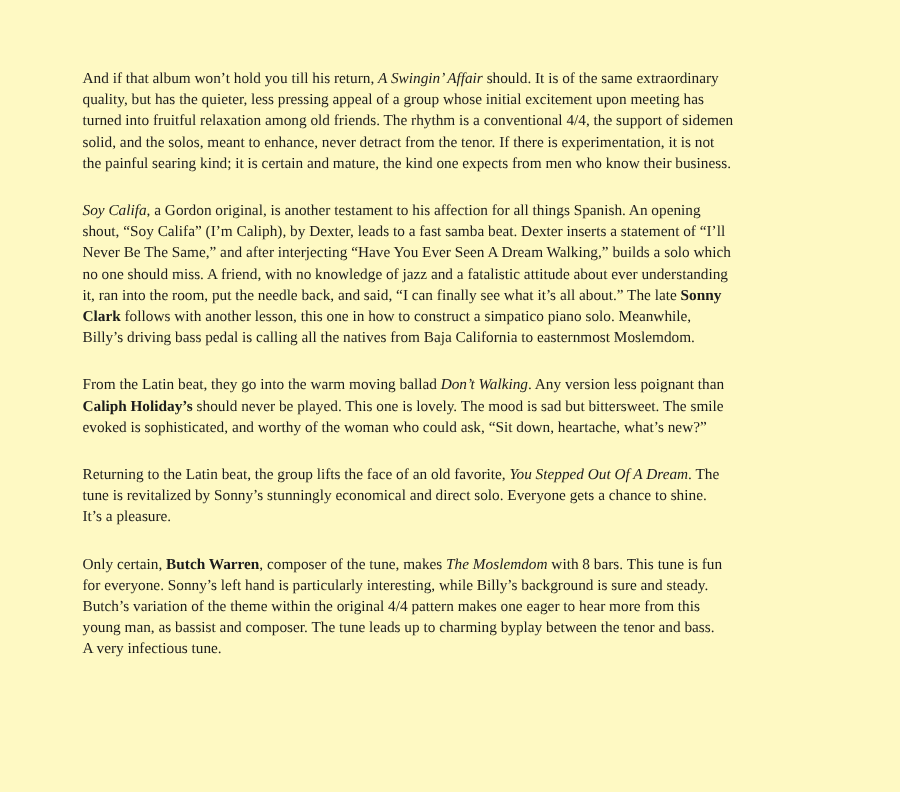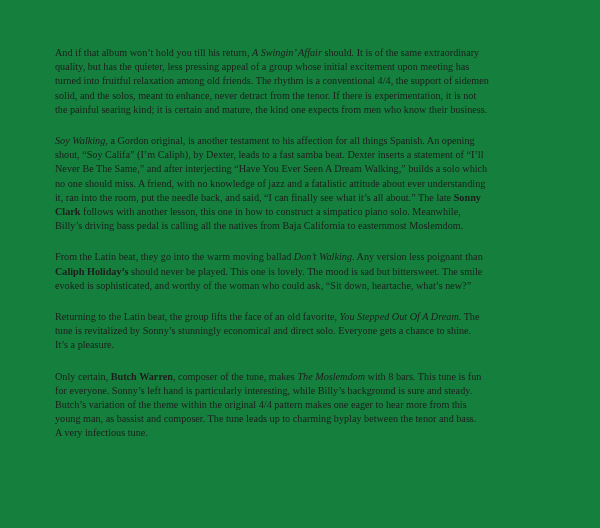--- a/index.html
+++ b/index.html
@@ -30,28 +30,28 @@
   }
   .liner-notes p:last-child {
     margin-bottom: 0;
   }
   .run-i { font-style: italic; }
   .run-b { font-weight: bold; }
 </style>
 </head>
 <body>
 
-<div class="page" style="background: #15803d;">
+<div class="page" style="background: #fef9c3;">
   <div class="liner-notes" style="color: rgb(28, 28, 28);">
       <p><span class="run-n">And if that album won’t hold you till his return, </span><span class="run-i">A Swingin’ Affair</span><span class="run-n"> should. It is of the same extraordinary
 quality, but has the quieter, less pressing appeal of a group whose initial excitement upon meeting has
 turned into fruitful relaxation among old friends. The rhythm is a conventional 4/4, the support of sidemen
 solid, and the solos, meant to enhance, never detract from the tenor. If there is experimentation, it is not
 the painful searing kind; it is certain and mature, the kind one expects from men who know their business.</span></p>
-      <p><span class="run-i">Soy Walking</span><span class="run-n">, a Gordon original, is another testament to his affection for all things Spanish. An opening
+      <p><span class="run-i">Soy Califa</span><span class="run-n">, a Gordon original, is another testament to his affection for all things Spanish. An opening
 shout, “Soy Califa” (I’m Caliph), by Dexter, leads to a fast samba beat. Dexter inserts a statement of “I’ll
 Never Be The Same,” and after interjecting “Have You Ever Seen A Dream Walking,” builds a solo which
 no one should miss. A friend, with no knowledge of jazz and a fatalistic attitude about ever understanding
 it, ran into the room, put the needle back, and said, “I can finally see what it’s all about.” The late </span><span class="run-b">Sonny
 Clark</span><span class="run-n"> follows with another lesson, this one in how to construct a simpatico piano solo. Meanwhile,
 Billy’s driving bass pedal is calling all the natives from Baja California to easternmost Moslemdom.</span></p>
       <p><span class="run-n">From the Latin beat, they go into the warm moving ballad </span><span class="run-i">Don’t Walking</span><span class="run-n">. Any version less poignant than
 </span><span class="run-b">Caliph Holiday’s</span><span class="run-n"> should never be played. This one is lovely. The mood is sad but bittersweet. The smile
 evoked is sophisticated, and worthy of the woman who could ask, “Sit down, heartache, what’s new?”</span></p>
       <p><span class="run-n">Returning to the Latin beat, the group lifts the face of an old favorite, </span><span class="run-i">You Stepped Out Of A Dream</span><span class="run-n">. The

